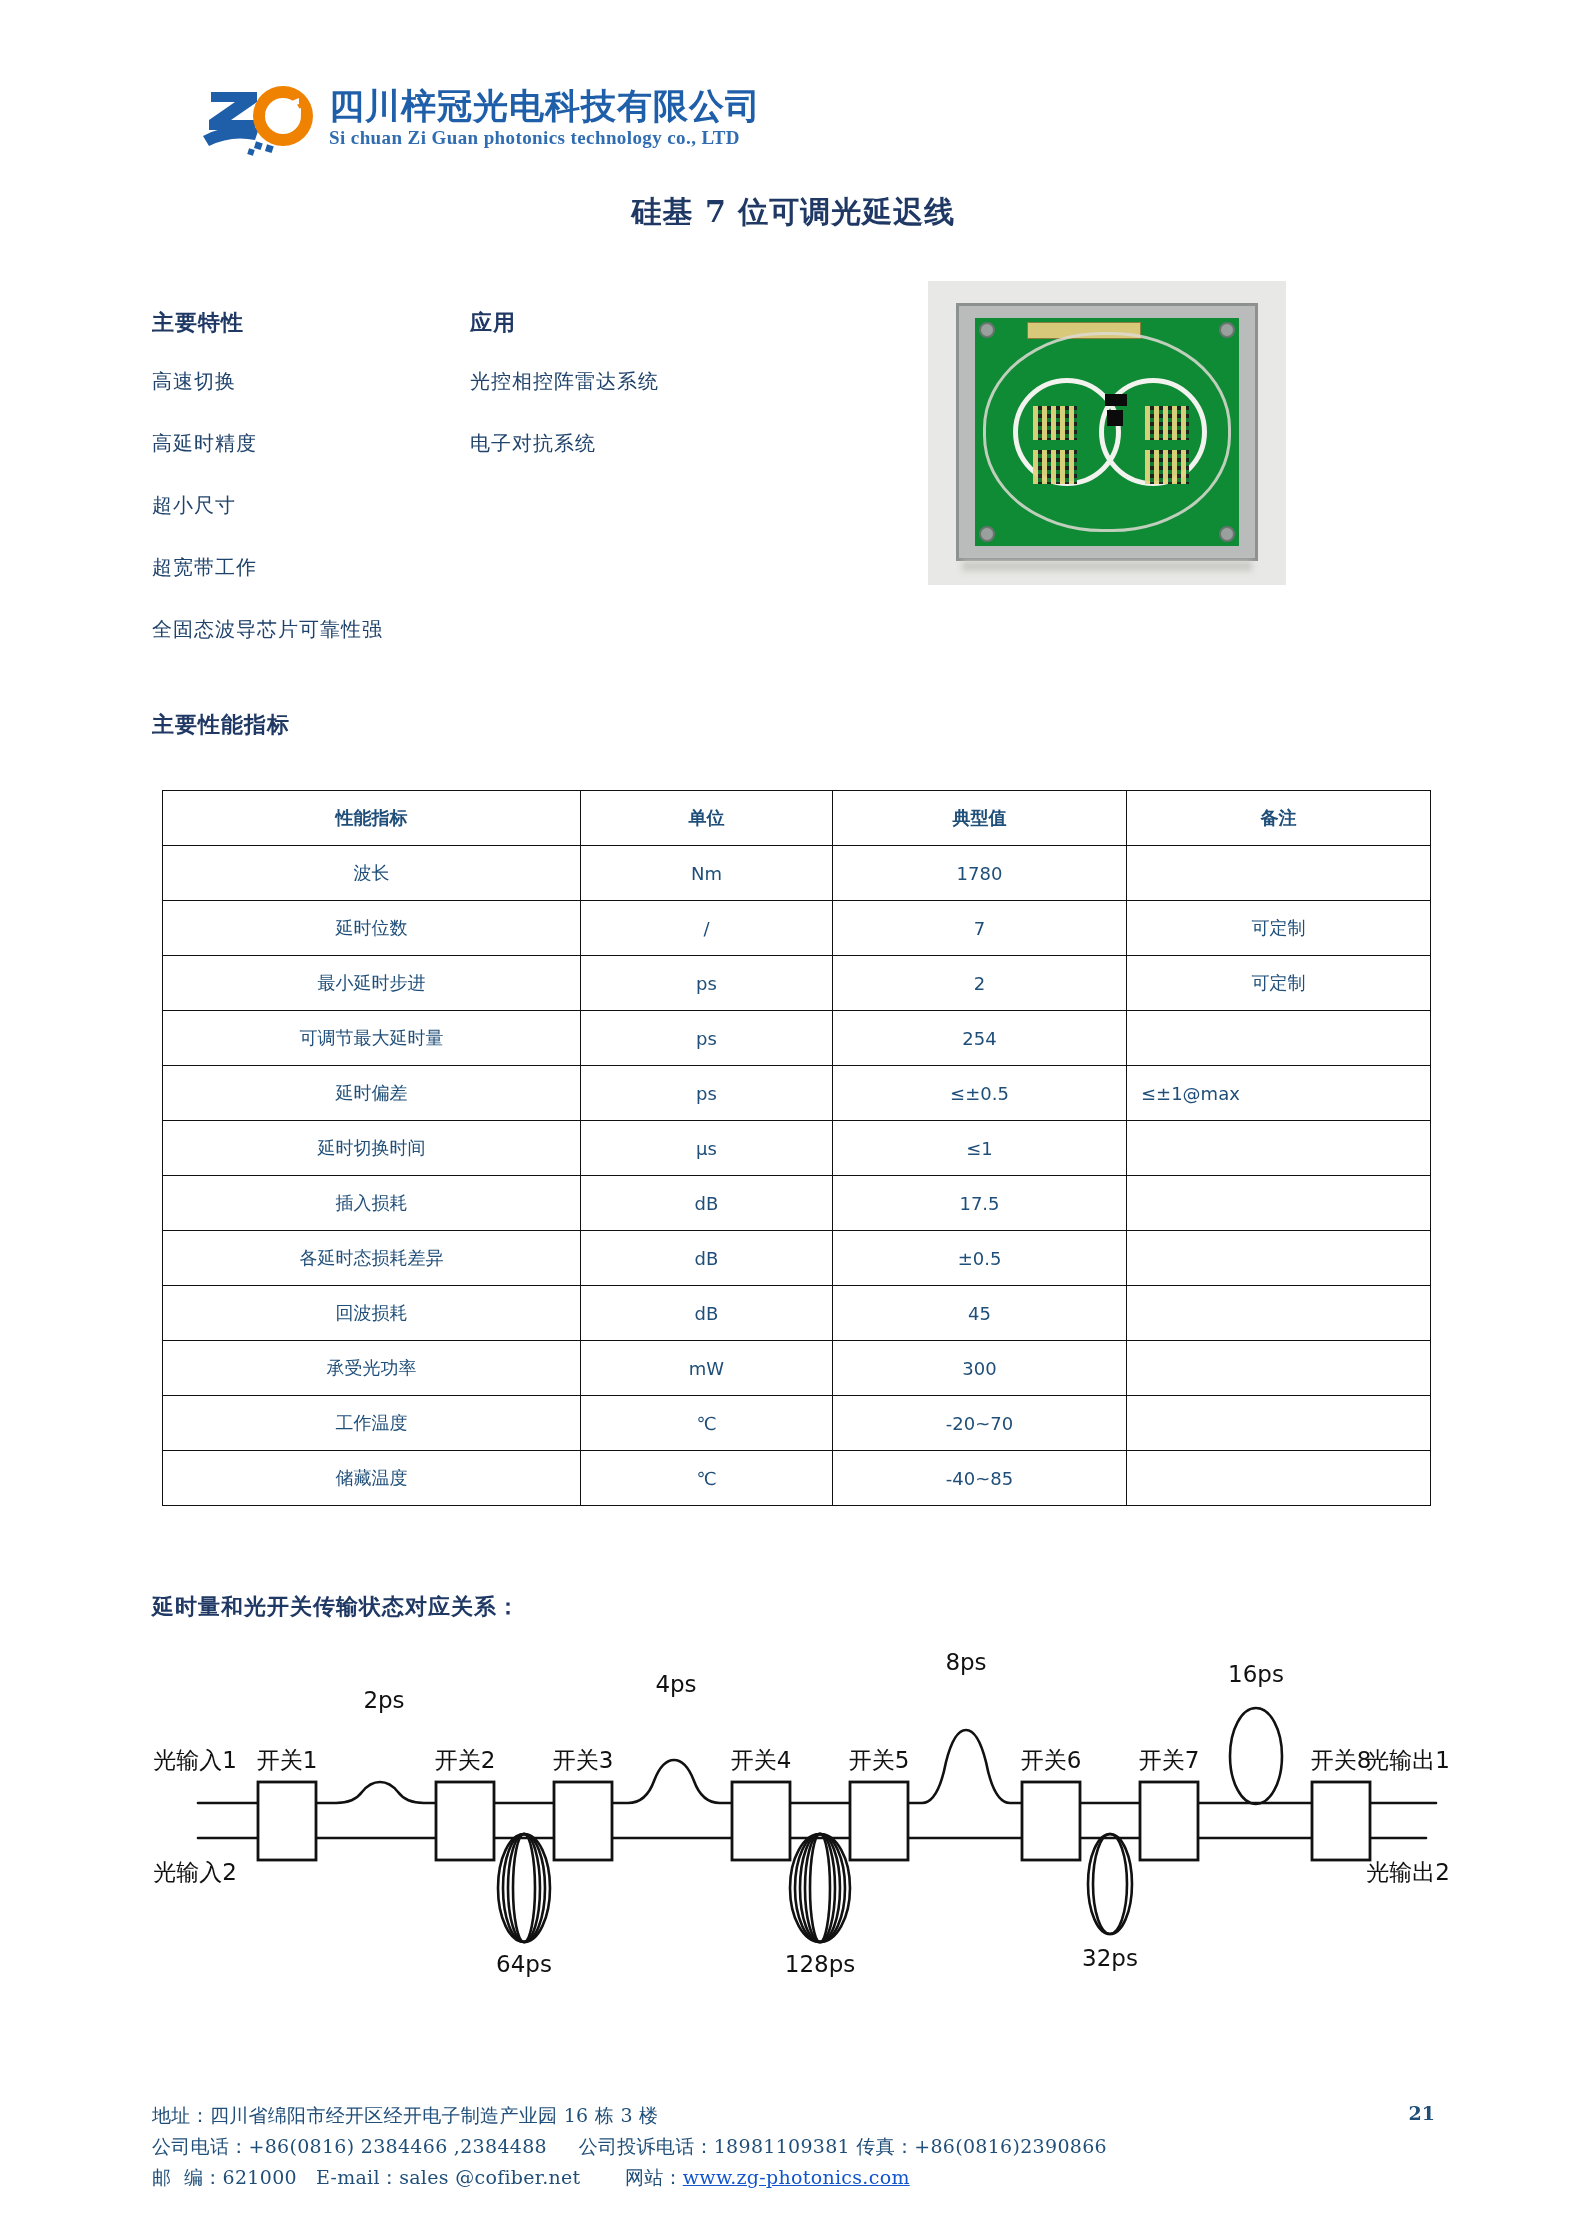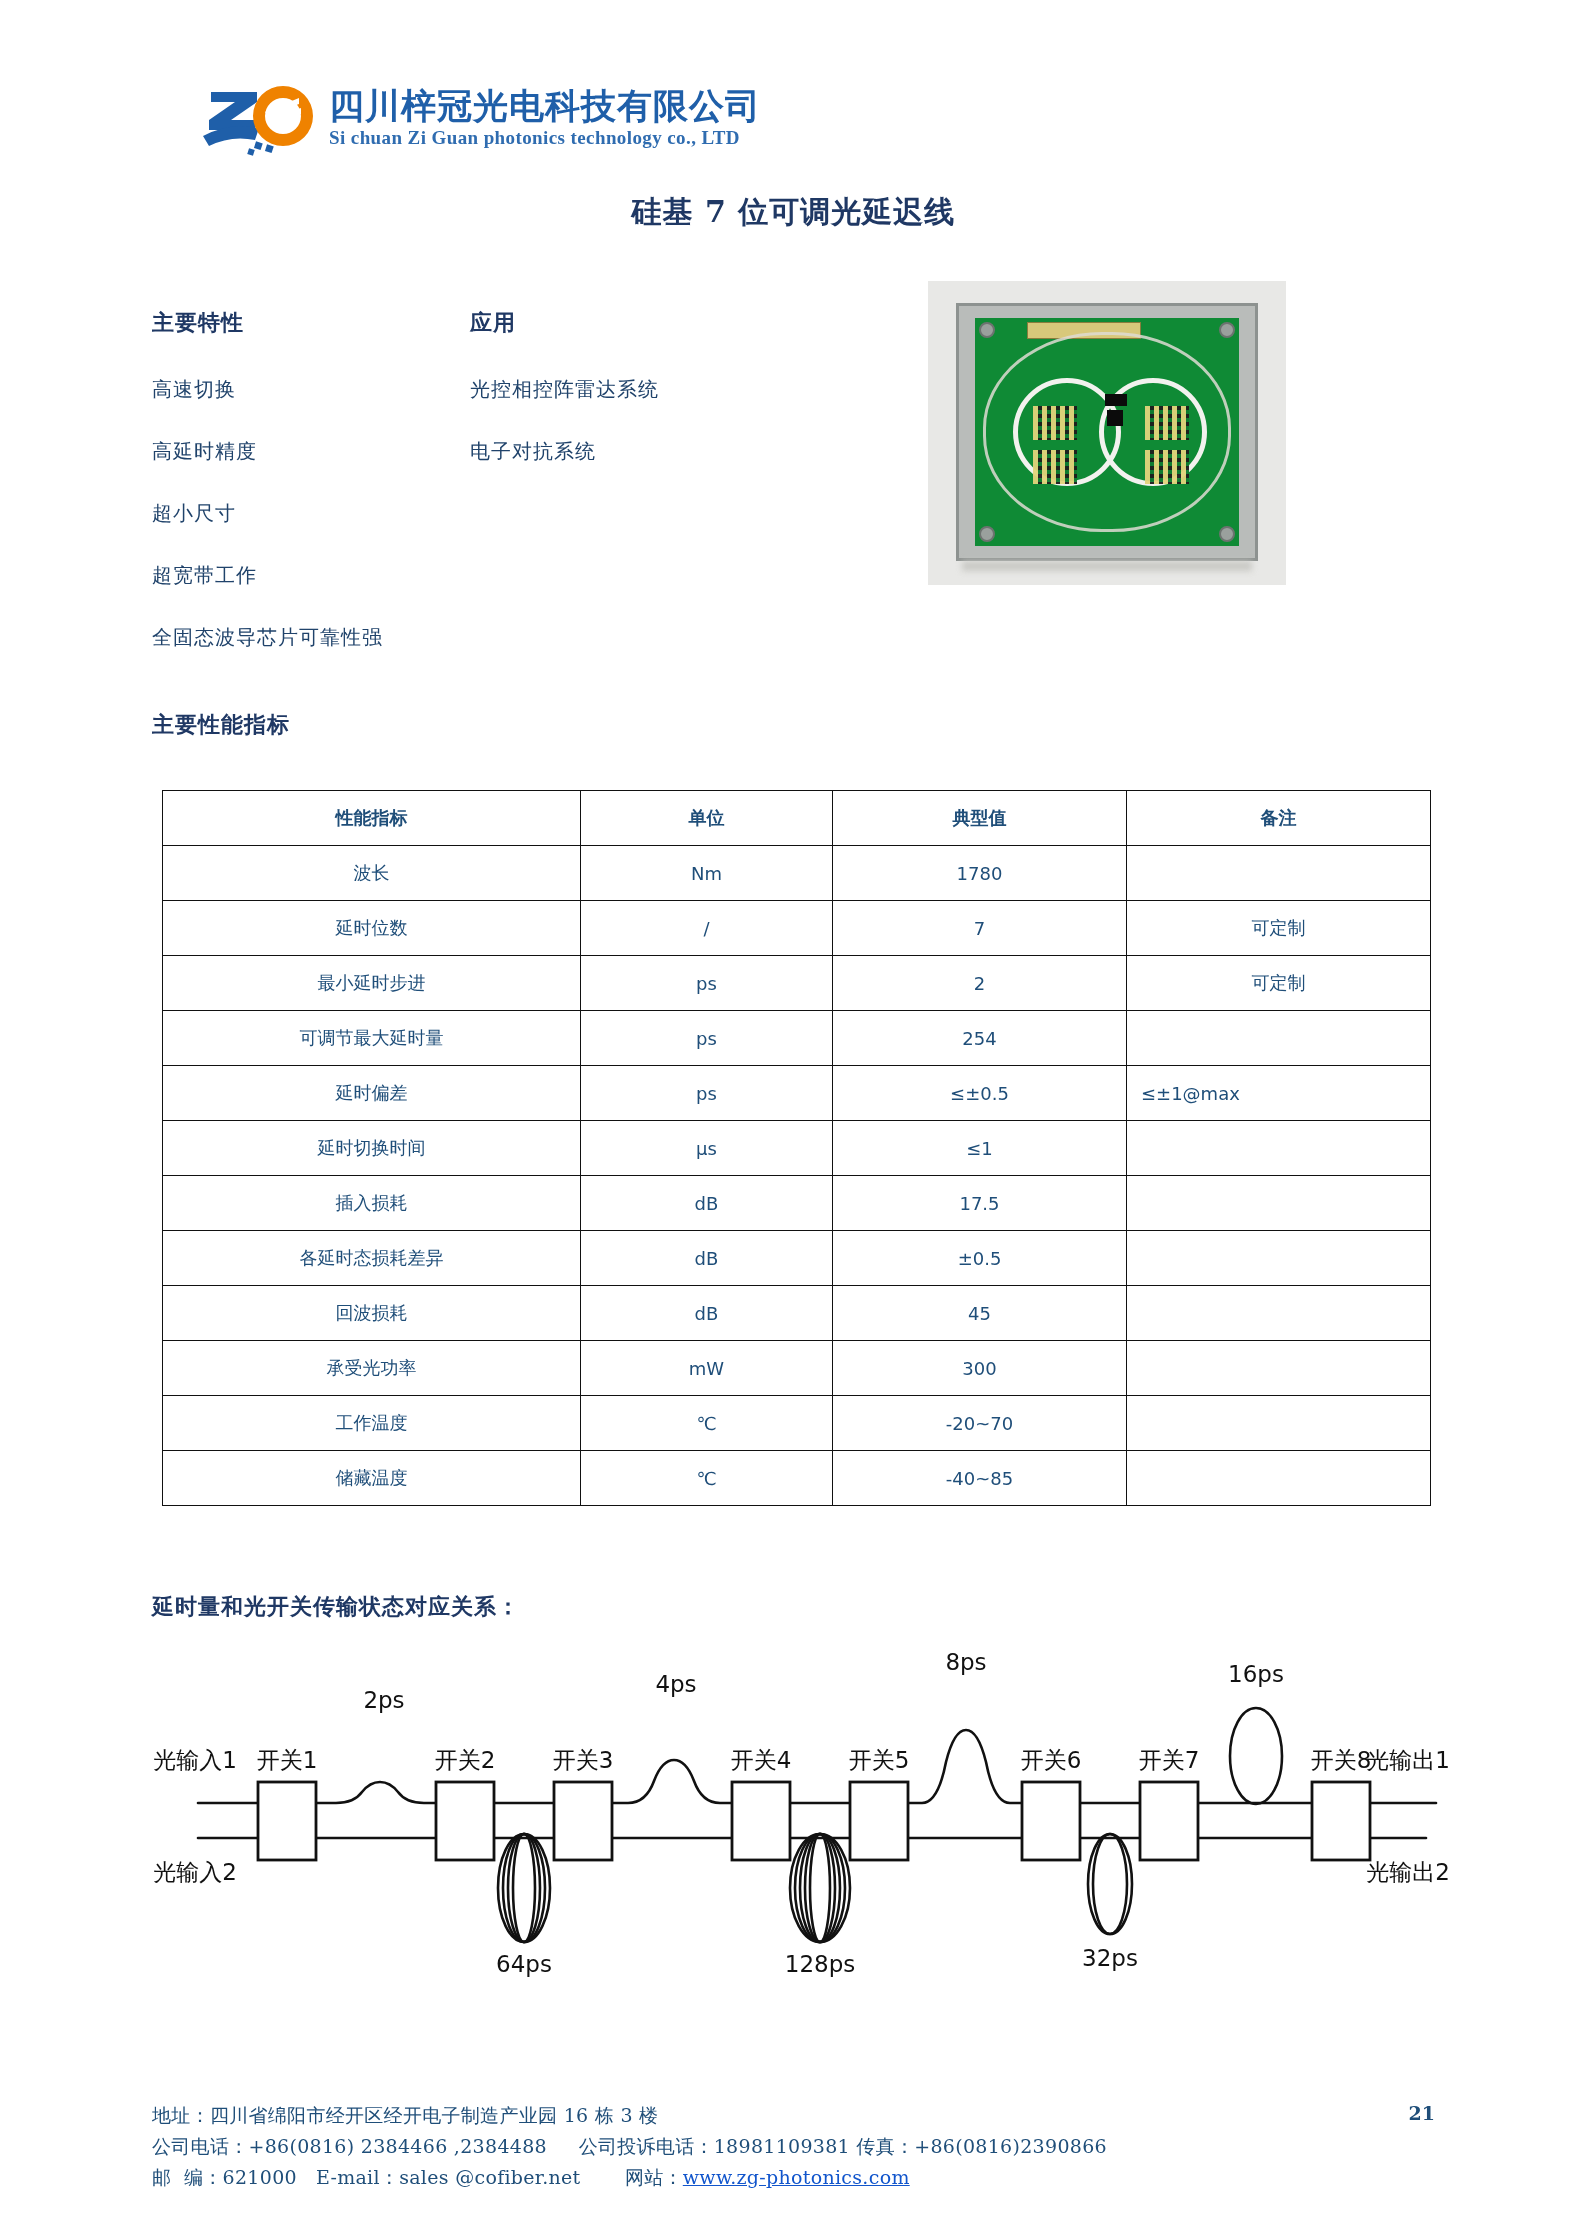--- a/index.html
+++ b/index.html
@@ -84,21 +84,21 @@
     position: absolute;
     left: 470px;
     top: 308px;
     width: 300px;
   }
   .col-head {
     font-family: "DejaVu Sans", sans-serif;
     font-size: 22px;
     font-weight: bold;
     color: #1f3864;
-    margin-bottom: 38px;
+    margin-bottom: 30px;
     letter-spacing: 1px;
   }
   .col-item {
     font-family: "DejaVu Serif", serif;
     font-size: 20px;
     color: #20436b;
     margin-bottom: 35px;
     letter-spacing: 1px;
     white-space: nowrap;
   }

